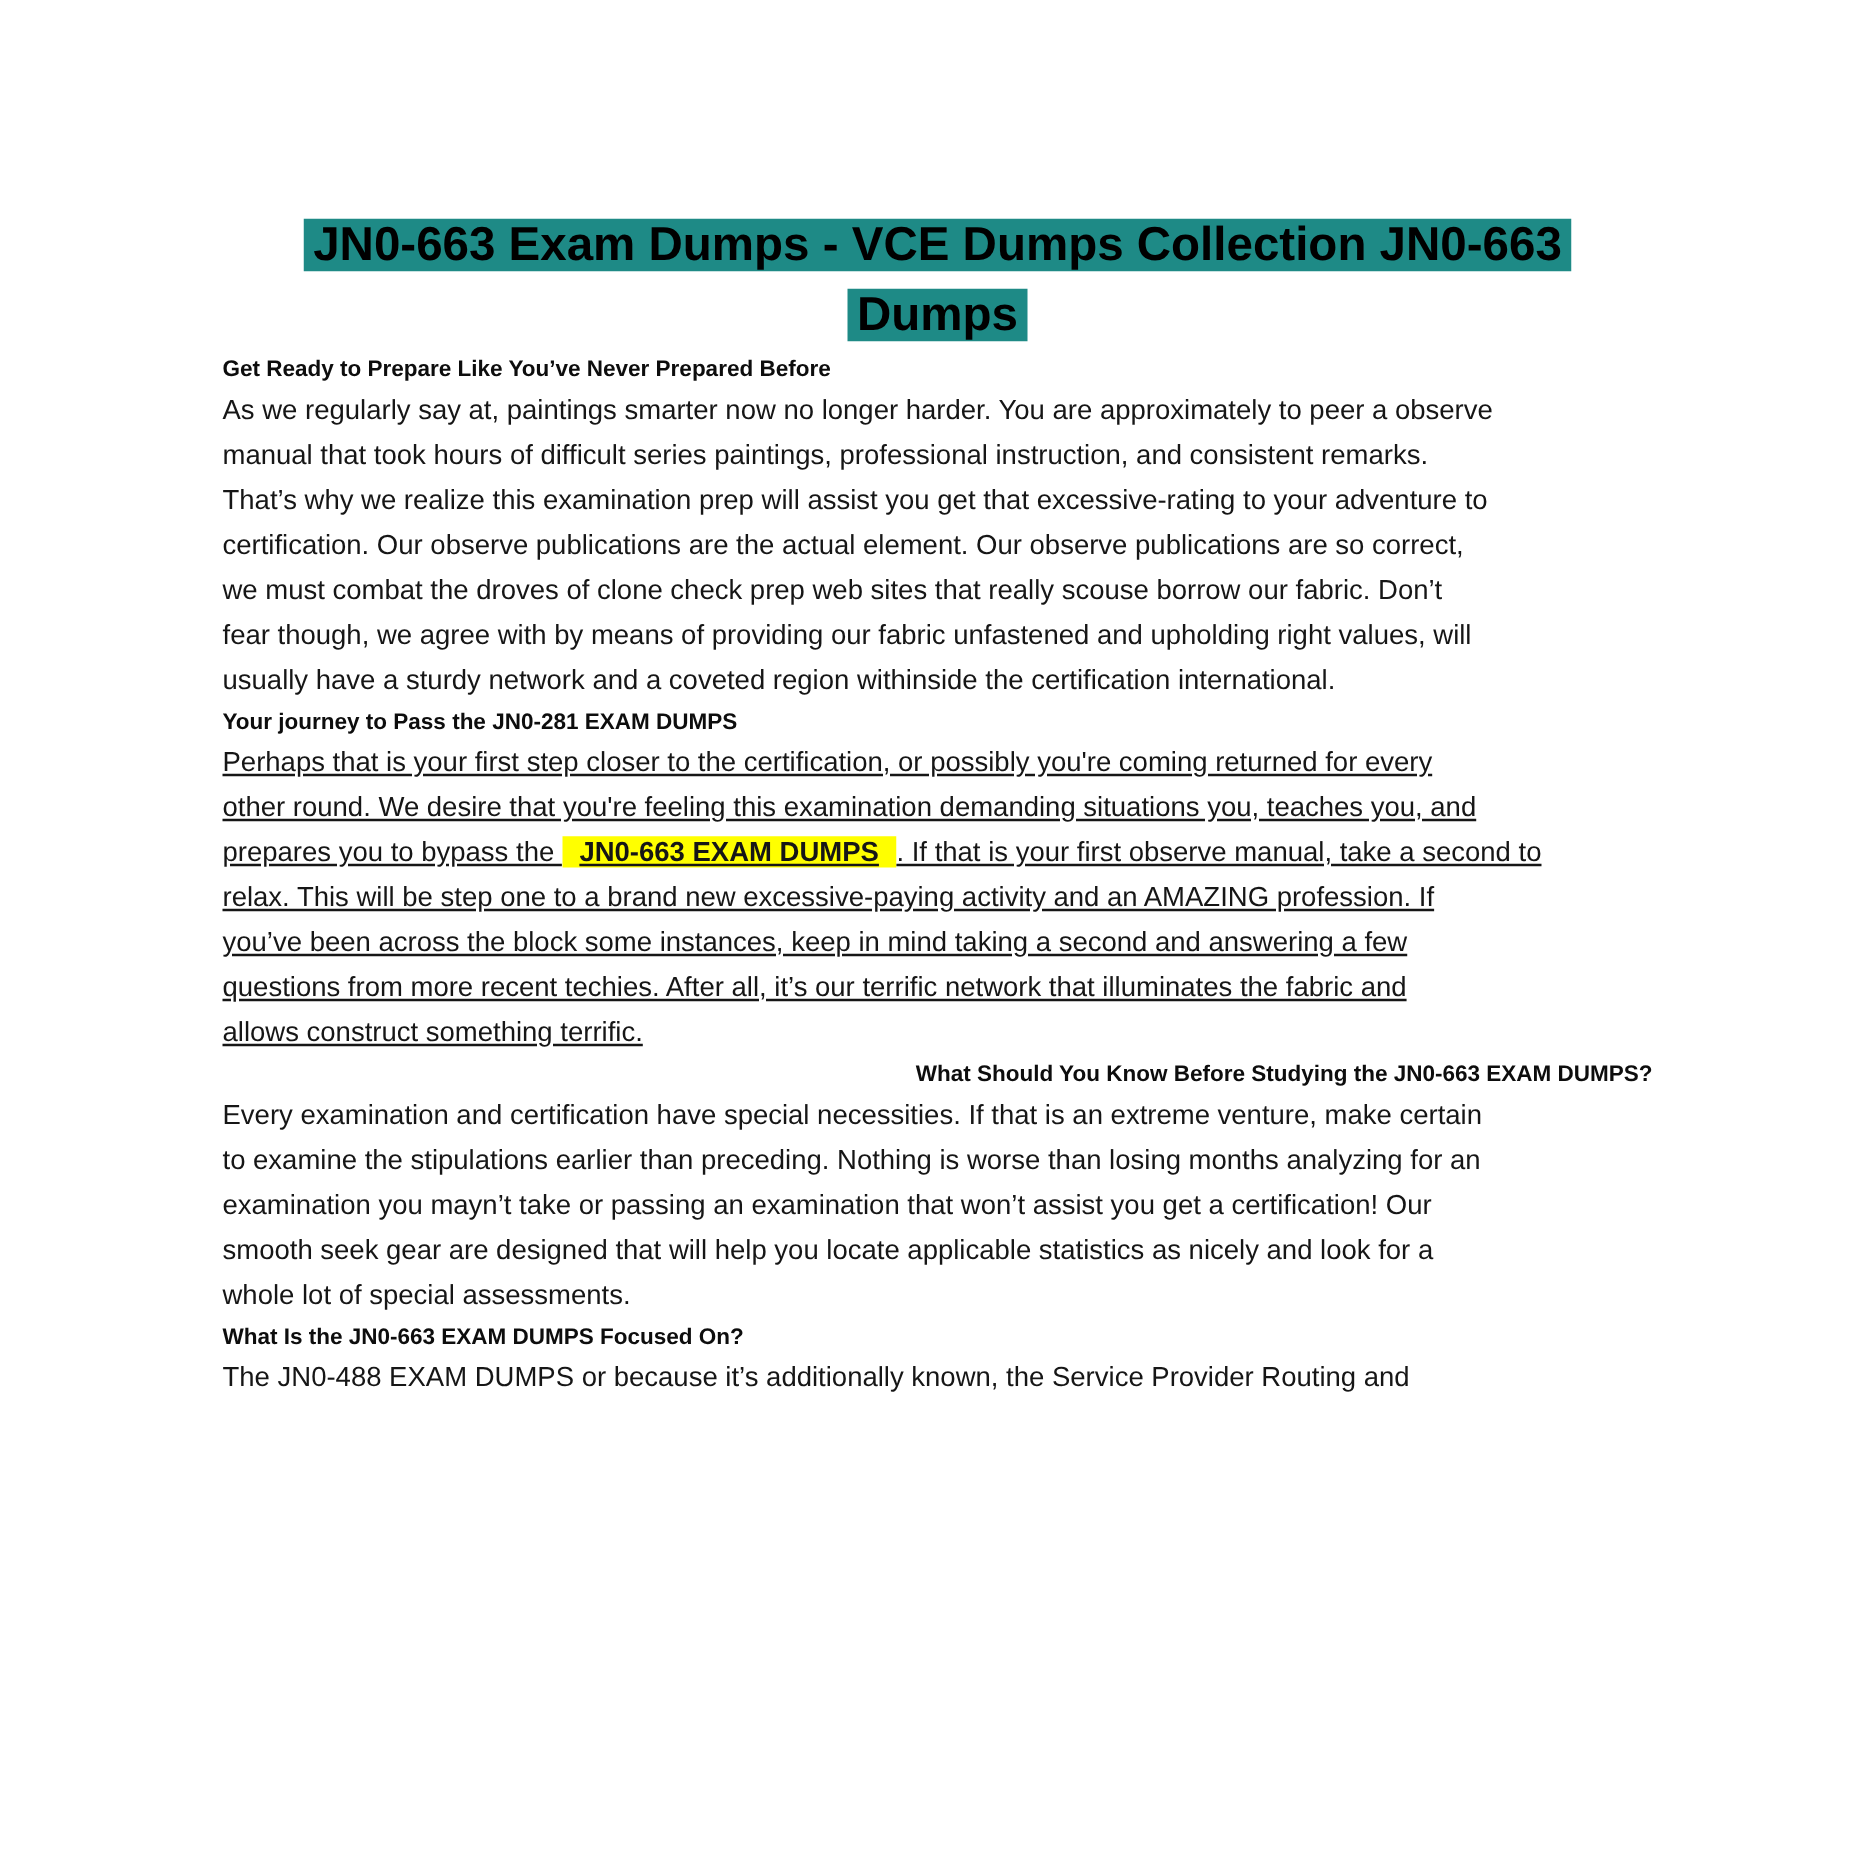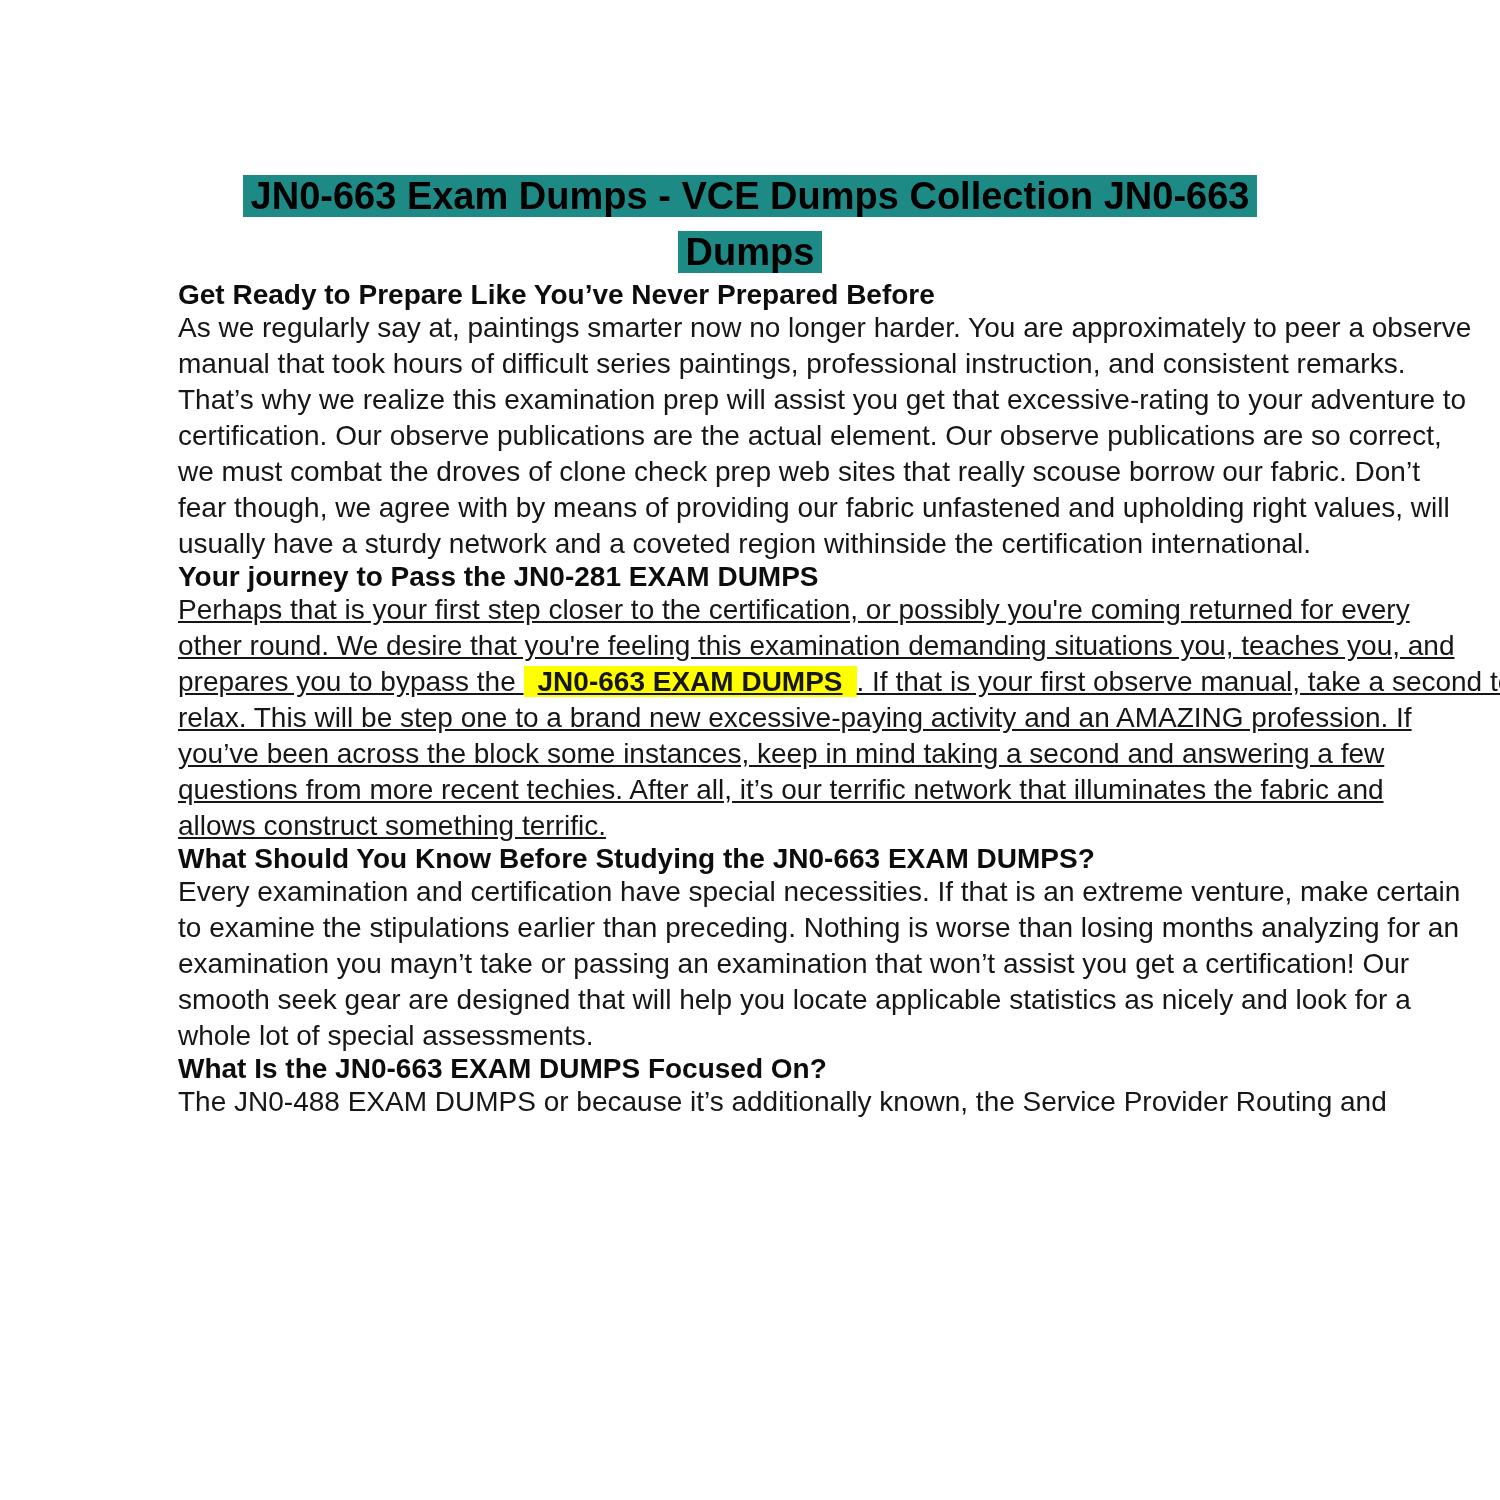--- a/index.html
+++ b/index.html
@@ -29,46 +29,46 @@
     color: #000000;
   }
   .title-hl {
     background: var(--title-highlight, #1e8a86);
     padding: 0 8px;
     -webkit-box-decoration-break: clone;
     box-decoration-break: clone;
   }
   h2.sec-heading {
     margin: 0;
-    font-size: 28px;
+    font-size: 18px;
     line-height: 30px;
     font-weight: 700;
     white-space: pre;
     color: #0d0d0d;
   }
   p.sec-para {
     margin: 0;
-    font-size: 28px;
+    font-size: 22px;
     line-height: 36px;
     font-weight: 400;
     white-space: pre;
     color: var(--text, #161616);
   }
   .inline-hl {
     background: var(--inline-highlight, #ffff00);
     font-weight: 700;
     padding: 0 14px;
     -webkit-box-decoration-break: clone;
     box-decoration-break: clone;
   }
   .mt-h1 { margin-top: 68px; }
   .mt-p1 { margin-top: 23px; }
   .mt-h2 { margin-top: 74px; }
   .mt-p2 { margin-top: 22px; text-decoration: underline; }
-  .mt-h3 { margin-top: 75px; }
+  .mt-h3 { margin-top: 75px; text-align: right; }
   .mt-p3 { margin-top: 24px; }
   .mt-h4 { margin-top: 76px; }
   .mt-p4 { margin-top: 19px; }
 </style>
 </head>
 <body>
 
 <div class="page">
   <div class="content">
     <h1 class="doc-title"><span class="title-hl">JN0-663 Exam Dumps - VCE Dumps Collection JN0-663

